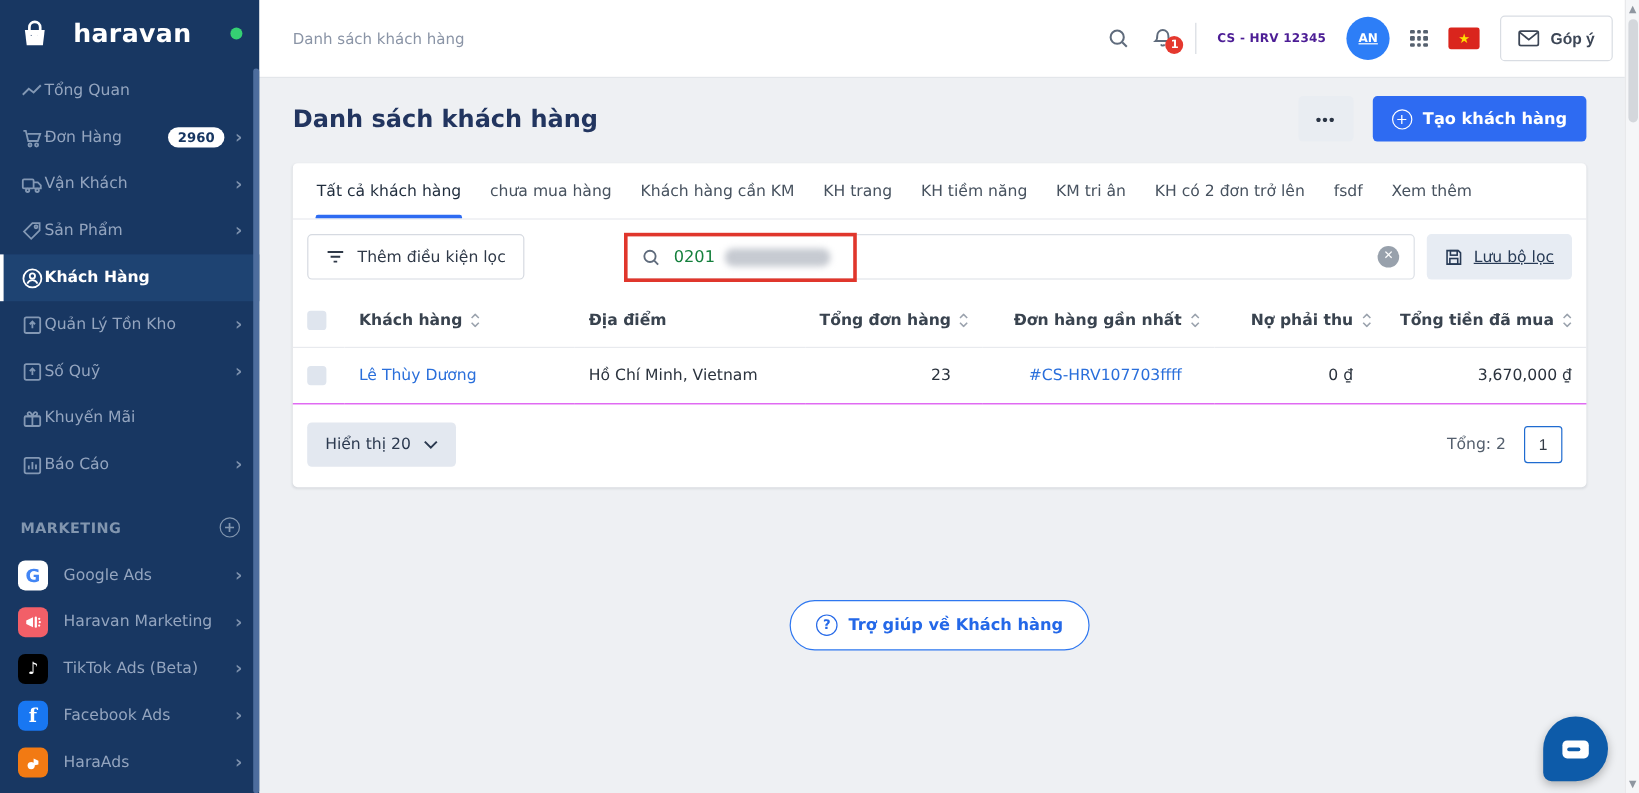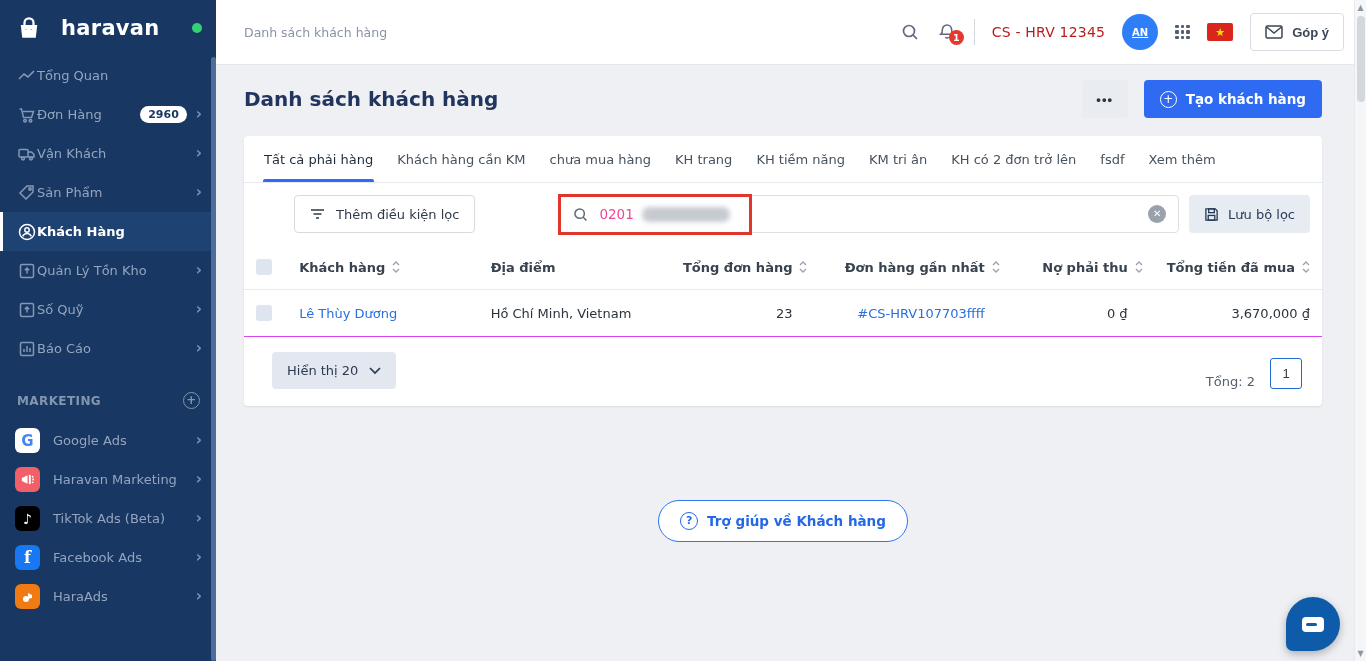--- a/index.html
+++ b/index.html
@@ -31,21 +31,21 @@
   .side-scroll { position:absolute; right:0; top:57px; bottom:0; width:5px; background:#4d6d9d; border-radius:3px; }
 
   
   .topbar { position:absolute; left:216px; top:0; right:0; height:64px; background:#fff; box-shadow:0 1px 0 #e3e6ea; display:flex; align-items:center; padding:0 22px 0 28px; z-index:4; }
   .breadcrumb { font-size:12.5px; color:#8a94a6; }
   .topbar-right { margin-left:auto; display:flex; align-items:center; gap:17px; }
   .tb-icon { color:#5f6b7c; cursor:pointer; }
   .bell-wrap { position:relative; }
   .noti-badge { position:absolute; right:-7px; bottom:-3px; min-width:15px; height:15px; border-radius:8px; background:#e5382e; color:#fff; font-size:9.5px; font-weight:bold; display:flex; align-items:center; justify-content:center; padding:0 3px; }
   .vdivider { width:1px; height:26px; background:#d7dbe1; }
-  .account-label { font-size:14px; font-weight:normal; color:#b91c1c; letter-spacing:.2px; }
+  .account-label { font-size:10px; font-weight:bold; color:#4c1d95; letter-spacing:.2px; }
   .avatar { width:36px; height:36px; border-radius:50%; background:#2d7ef7; color:#fff; font-size:10px; font-weight:bold; display:flex; align-items:center; justify-content:center;text-decoration:underline; }
   .grid-icon { width:15px; height:15px; display:grid; grid-template-columns:repeat(3,3.5px); grid-template-rows:repeat(3,3.5px); gap:2px; cursor:pointer; }
   .grid-icon i { background:#56616f; border-radius:1px; }
   .flag { width:26px; height:18px; background:#da251d; border-radius:2px; display:flex; align-items:center; justify-content:center; color:#ffde00; font-size:11px; }
   .gopy-btn { display:flex; align-items:center; gap:9px; border:1px solid #d9dde3; border-radius:4px; background:#fff; height:38px; padding:0 14px; font-size:13px; font-weight:bold; color:#3c4656; cursor:pointer; }
 
   
   .content { position:absolute; left:216px; top:64px; right:0; bottom:0; padding:0 44px 0 28px; }
   .page-head { display:flex; align-items:center; margin-top:16px; }
   .page-title { font-size:20px; color:#22355f; }
@@ -53,38 +53,38 @@
   .create-btn { margin-left:16px; height:38px; background:#2e6bf2; border:none; border-radius:4px; color:#fff; padding:0 16px; display:flex; align-items:center; gap:9px; font-size:13.5px; font-weight:bold; cursor:pointer; font-family:inherit; }
   .plus-o { width:17px; height:17px; border:1.5px solid #fff; border-radius:50%; font-size:12px; line-height:14px; text-align:center; font-weight:normal; }
 
   .card { margin-top:18px; background:#fff; border-radius:4px; box-shadow:0 1px 2px rgba(30,40,60,.10); }
   .tabs { display:flex; align-items:stretch; height:47px; border-bottom:1px solid #e8eaee; padding:0 8px; overflow:hidden; }
   .tab { display:flex; align-items:center; gap:6px; padding:0 12px; font-size:13px; color:#47525f; position:relative; white-space:nowrap; cursor:pointer; }
   .tab.active { color:#1f2c3c; }
   .tab.active::after { content:""; position:absolute; left:11px; right:11px; bottom:0; height:3px; background:#2e6bf2; border-radius:2px 2px 0 0; }
 
   .filterbar { display:flex; align-items:center; padding:12px; }
-  .filter-btn { display:flex; align-items:center; gap:11px; border:1px solid #d6dae1; border-radius:4px; background:#fff; height:38px; padding:0 15px; font-size:13px; color:#2f3948; cursor:pointer; font-family:inherit;margin-left:38px; }
+  .filter-btn { display:flex; align-items:center; gap:11px; border:1px solid #d6dae1; border-radius:4px; background:#fff; height:38px; padding:0 15px; font-size:13px; color:#2f3948; cursor:pointer; font-family:inherit; }
   .search-box { margin-left:84px; flex:1; height:38px; border:1px solid #dce0e6; border-radius:4px; display:flex; align-items:center; padding:0 12px; position:relative; background:#fff; }
   .search-annotation { position:absolute; left:-2px; top:-2px; width:194px; height:41px; border:3px solid #e0362c; pointer-events:none; }
-  .search-value { margin-left:10px; font-size:13.5px; color:#ec4899; }
+  .search-value { margin-left:10px; font-size:13.5px; color:#15803d; }
   .redacted { margin-left:8px; width:88px; height:15px; border-radius:7px; background:#c6cad1; filter:blur(2.5px); }
   .clear-btn { margin-left:auto; width:18px; height:18px; border-radius:50%; background:#98a1ac; color:#fff; font-size:10px; line-height:18px; text-align:center; cursor:pointer; }
-  .save-filter-btn { margin-left:10px; display:flex; align-items:center; gap:9px; background:#e7ecf3; border:none; border-radius:4px; height:38px; padding:0 15px; font-size:13px; color:#273a55; cursor:pointer; font-family:inherit; }
+  .save-filter-btn { margin-left:10px; display:flex; align-items:center; gap:9px; background:#e7ecf3; border:none; border-radius:4px; height:38px; padding:0 15px; font-size:13px; color:#273a55; cursor:pointer; font-family:inherit;text-decoration:underline; }
 
   table.tbl { width:100%; border-collapse:collapse; font-size:13px; }
   .tbl th { font-weight:bold; color:#39434f; padding:14px 12px; border-bottom:1px solid #e8eaee; white-space:nowrap; }
   .tbl td { padding:15px 12px; border-bottom:1px solid #d946ef; color:#2b333e; white-space:nowrap; }
   .tbl .al { text-align:left; } .tbl .ar { text-align:right; }
   .cb { width:16px; height:16px; background:#dfe5ee; border-radius:3px; cursor:pointer; }
   .th-inner { display:inline-flex; align-items:center; gap:7px; }
   .sort-ic { color:#9aa2ad; }
   .link { color:#2a6fdb; cursor:pointer; }
 
-  .card-footer { display:flex; align-items:flex-end; padding:15px 12px 17px;margin-left:16px; }
+  .card-footer { display:flex; align-items:center; padding:15px 12px 17px; }
   .pagesize-btn { display:flex; align-items:center; gap:11px; background:#e3e8f0; border:none; border-radius:4px; height:37px; padding:0 15px; font-size:13px; color:#2c3a50; cursor:pointer; font-family:inherit; }
   .total-label { margin-left:auto; font-size:13px; color:#55606e; }
   .page-btn { margin-left:15px; margin-right:8px; width:32px; height:31px; border:1.5px solid #1f6bd0; border-radius:3px; background:#fff; font-size:13px; color:#333b46; cursor:pointer; }
 
   .help-wrap { display:flex; justify-content:center; margin-top:94px; }
   .help-btn { display:flex; align-items:center; gap:9px; border:1.5px solid #2e77f0; border-radius:22px; background:#fff; height:42px; padding:0 21px; color:#2468e8; font-size:13.5px; font-weight:bold; cursor:pointer; font-family:inherit; }
   .q-circle { width:18px; height:18px; border:1.6px solid #2468e8; border-radius:50%; font-size:11px; line-height:15px; text-align:center; font-weight:bold; }
 
   .chat-fab { position:absolute; right:26px; bottom:10px; width:54px; height:54px; background:#0d5ba9; border:none; border-radius:50% 50% 50% 7px; box-shadow:0 3px 8px rgba(0,0,0,.28); display:flex; align-items:center; justify-content:center; cursor:pointer; z-index:8; }
   .chat-glyph { width:22px; height:15px; background:#fff; border-radius:4px; position:relative; }
@@ -176,20 +176,30 @@
     </div>
     <div class="side-item">
       <span class="si-icon">
           <svg width="20" height="20" viewBox="0 0 20 20" fill="none" stroke="currentColor" stroke-width="1.5">
             <rect x="3.5" y="3.5" width="13" height="13" rx="1.5"></rect>
             <path d="M10 12.5V7M7.8 9.2L10 7l2.2 2.2"></path>
           </svg>
         </span>
       <span>Số Quỹ</span>
       <span class="chev">›</span>
+    </div>
+    <div class="side-item">
+      <span class="si-icon">
+          <svg width="20" height="20" viewBox="0 0 20 20" fill="none" stroke="currentColor" stroke-width="1.5">
+            <rect x="3.5" y="8" width="13" height="8" rx="1"></rect>
+            <path d="M3.5 8h13M10 8v8"></path>
+            <path d="M10 8C7.5 8 6 7 6 5.8S7.6 4 8.4 4.8 10 8 10 8zm0 0c2.5 0 4-1 4-2.2S12.4 4 11.6 4.8 10 8 10 8z"></path>
+          </svg>
+        </span>
+      <span>Khuyến Mãi</span>
     </div>
     <div class="side-item">
       <span class="si-icon">
           <svg width="20" height="20" viewBox="0 0 20 20" fill="none" stroke="currentColor" stroke-width="1.5">
             <rect x="3.5" y="3.5" width="13" height="13" rx="1.5"></rect>
             <path d="M7 13v-3M10 13V7M13 13V9"></path>
           </svg>
         </span>
       <span>Báo Cáo</span>
       <span class="chev">›</span>
@@ -291,23 +301,23 @@
     <h1 class="page-title">Danh sách khách hàng</h1>
     <button class="more-btn">•••</button>
     <button class="create-btn">
       <span class="plus-o">+</span>
       <span>Tạo khách hàng</span>
     </button>
   </div>
 
   <section class="card">
     <div class="tabs">
-      <div class="tab active">Tất cả phải hàng</div>
+      <div class="tab active">Tất cả khách hàng</div>
+      <div class="tab">chưa mua hàng</div>
       <div class="tab">Khách hàng cần KM</div>
-      <div class="tab">chưa mua hàng</div>
       <div class="tab">KH trang</div>
       <div class="tab">KH tiềm năng</div>
       <div class="tab">KM tri ân</div>
       <div class="tab">KH có 2 đơn trở lên</div>
       <div class="tab">fsdf</div>
       <div class="tab">
         <span>Xem thêm</span>
 
       </div>
     </div>

